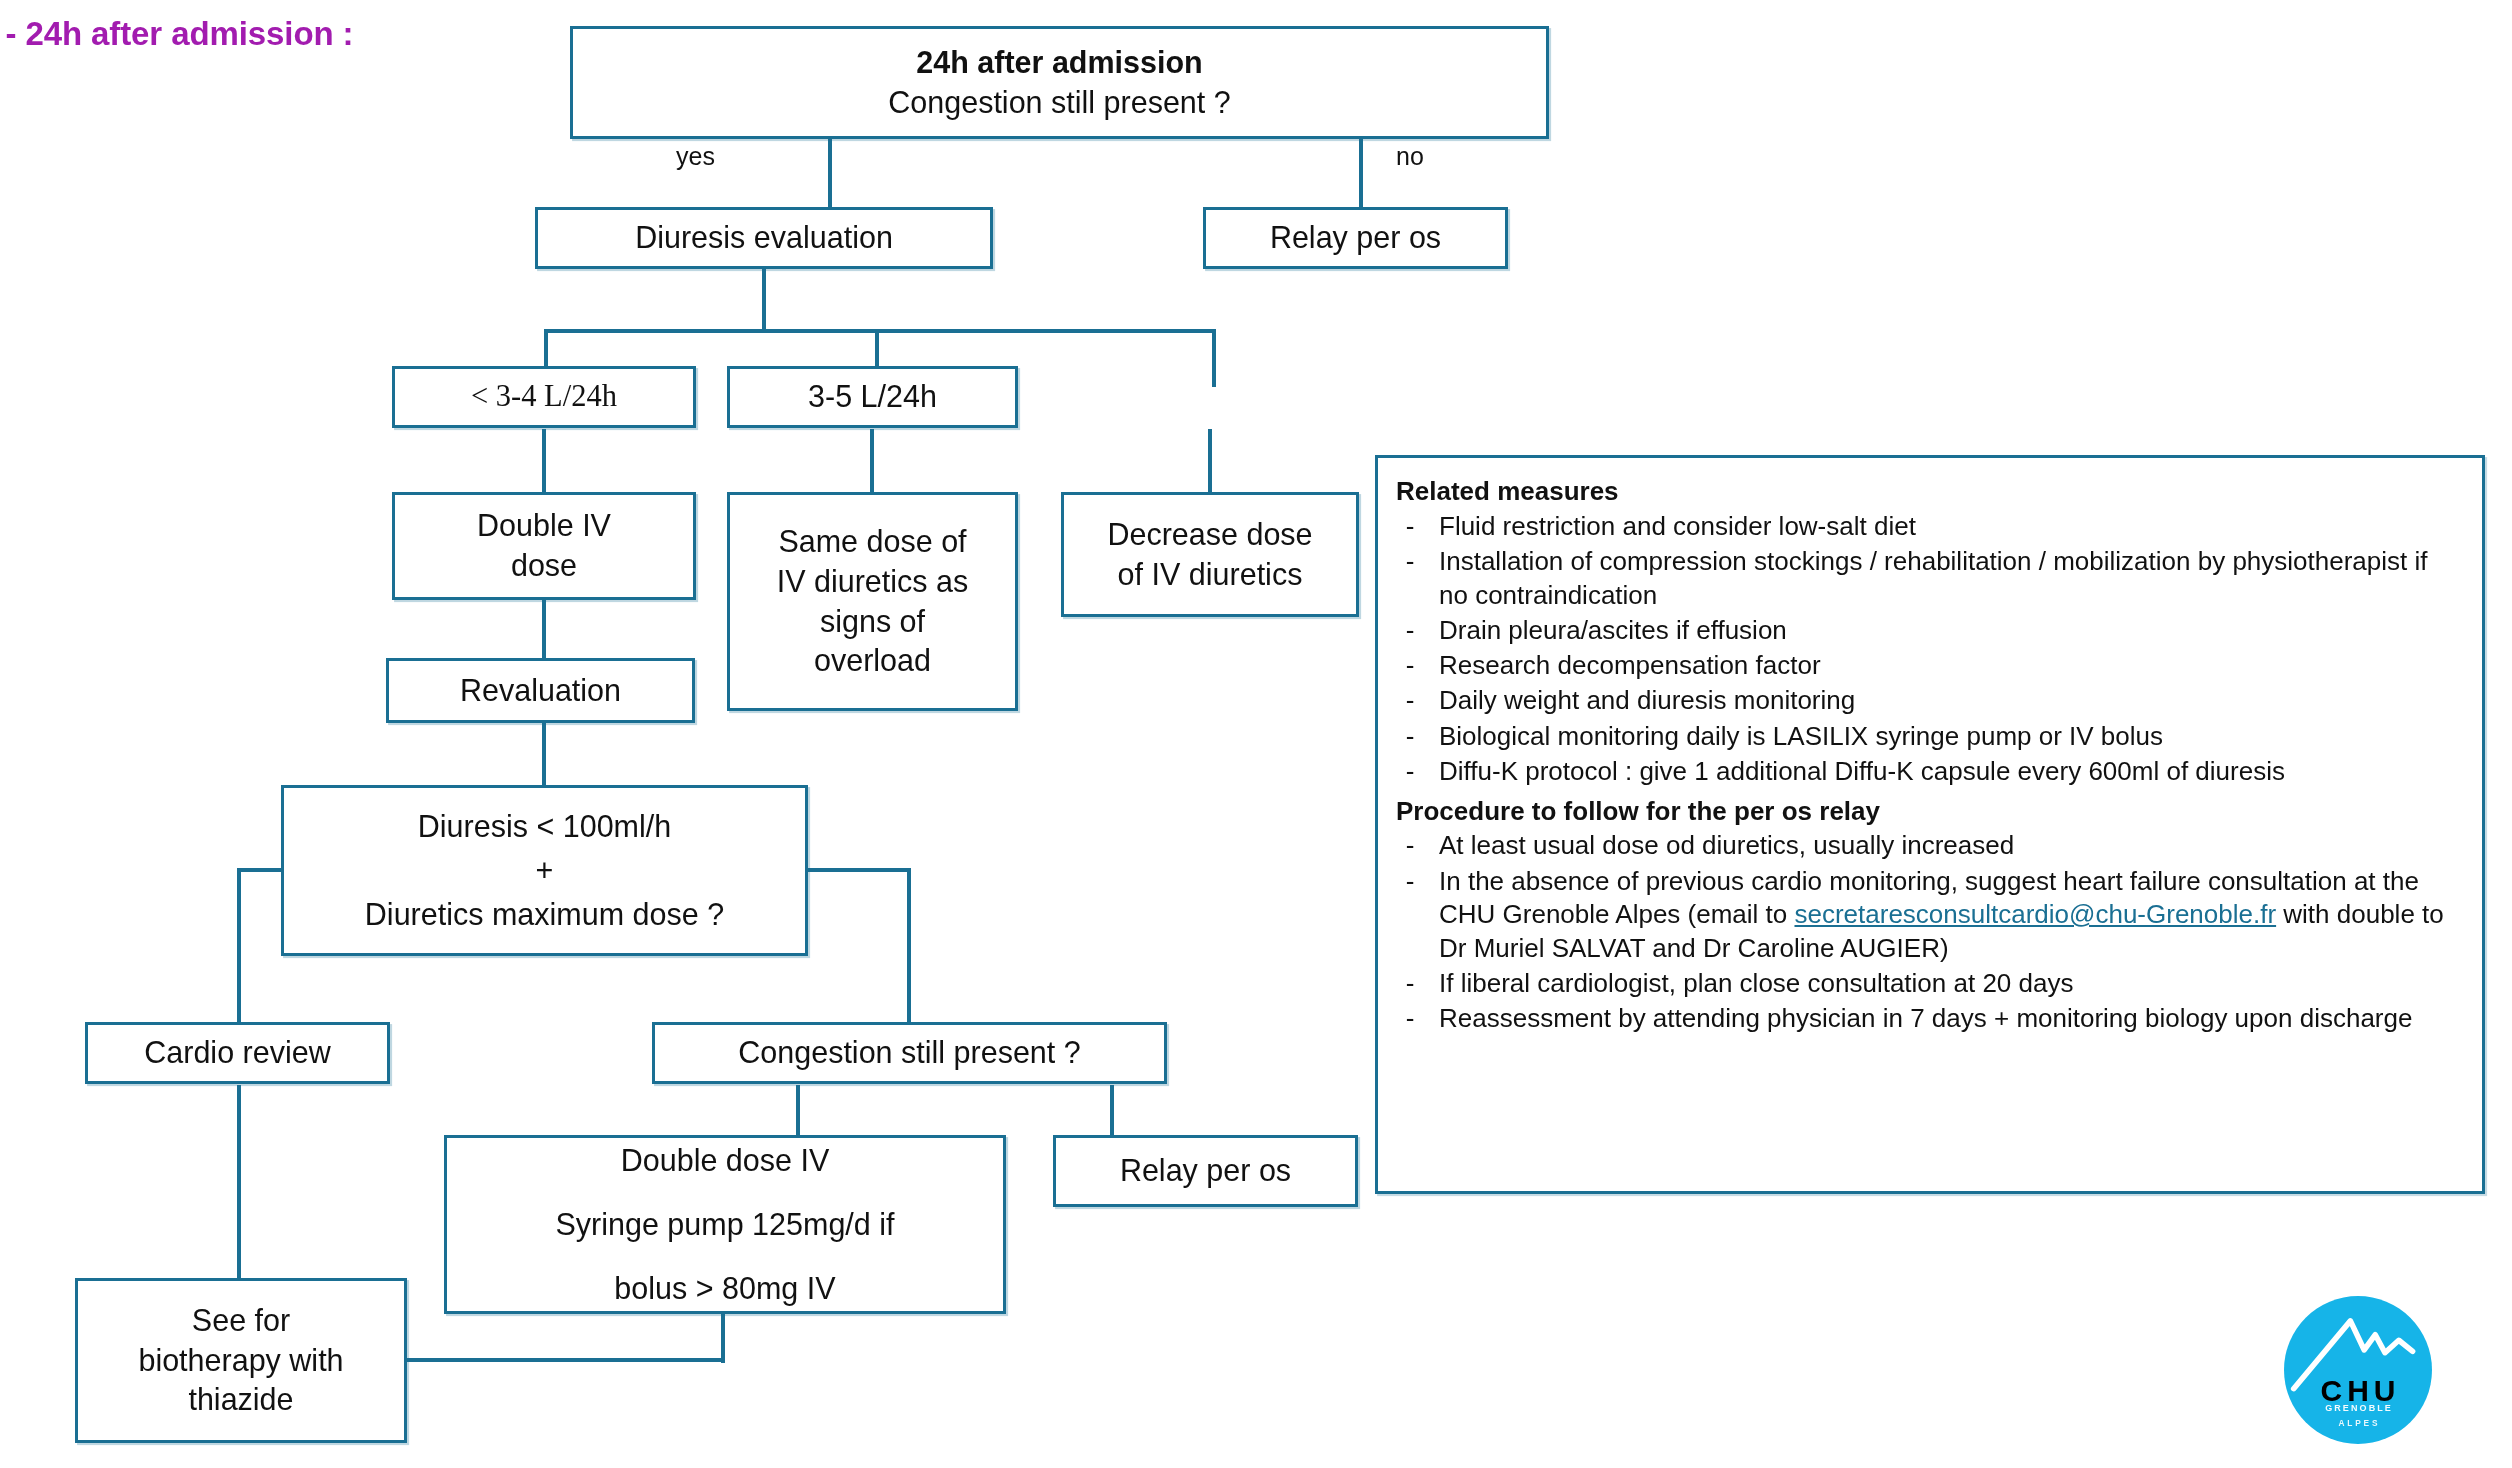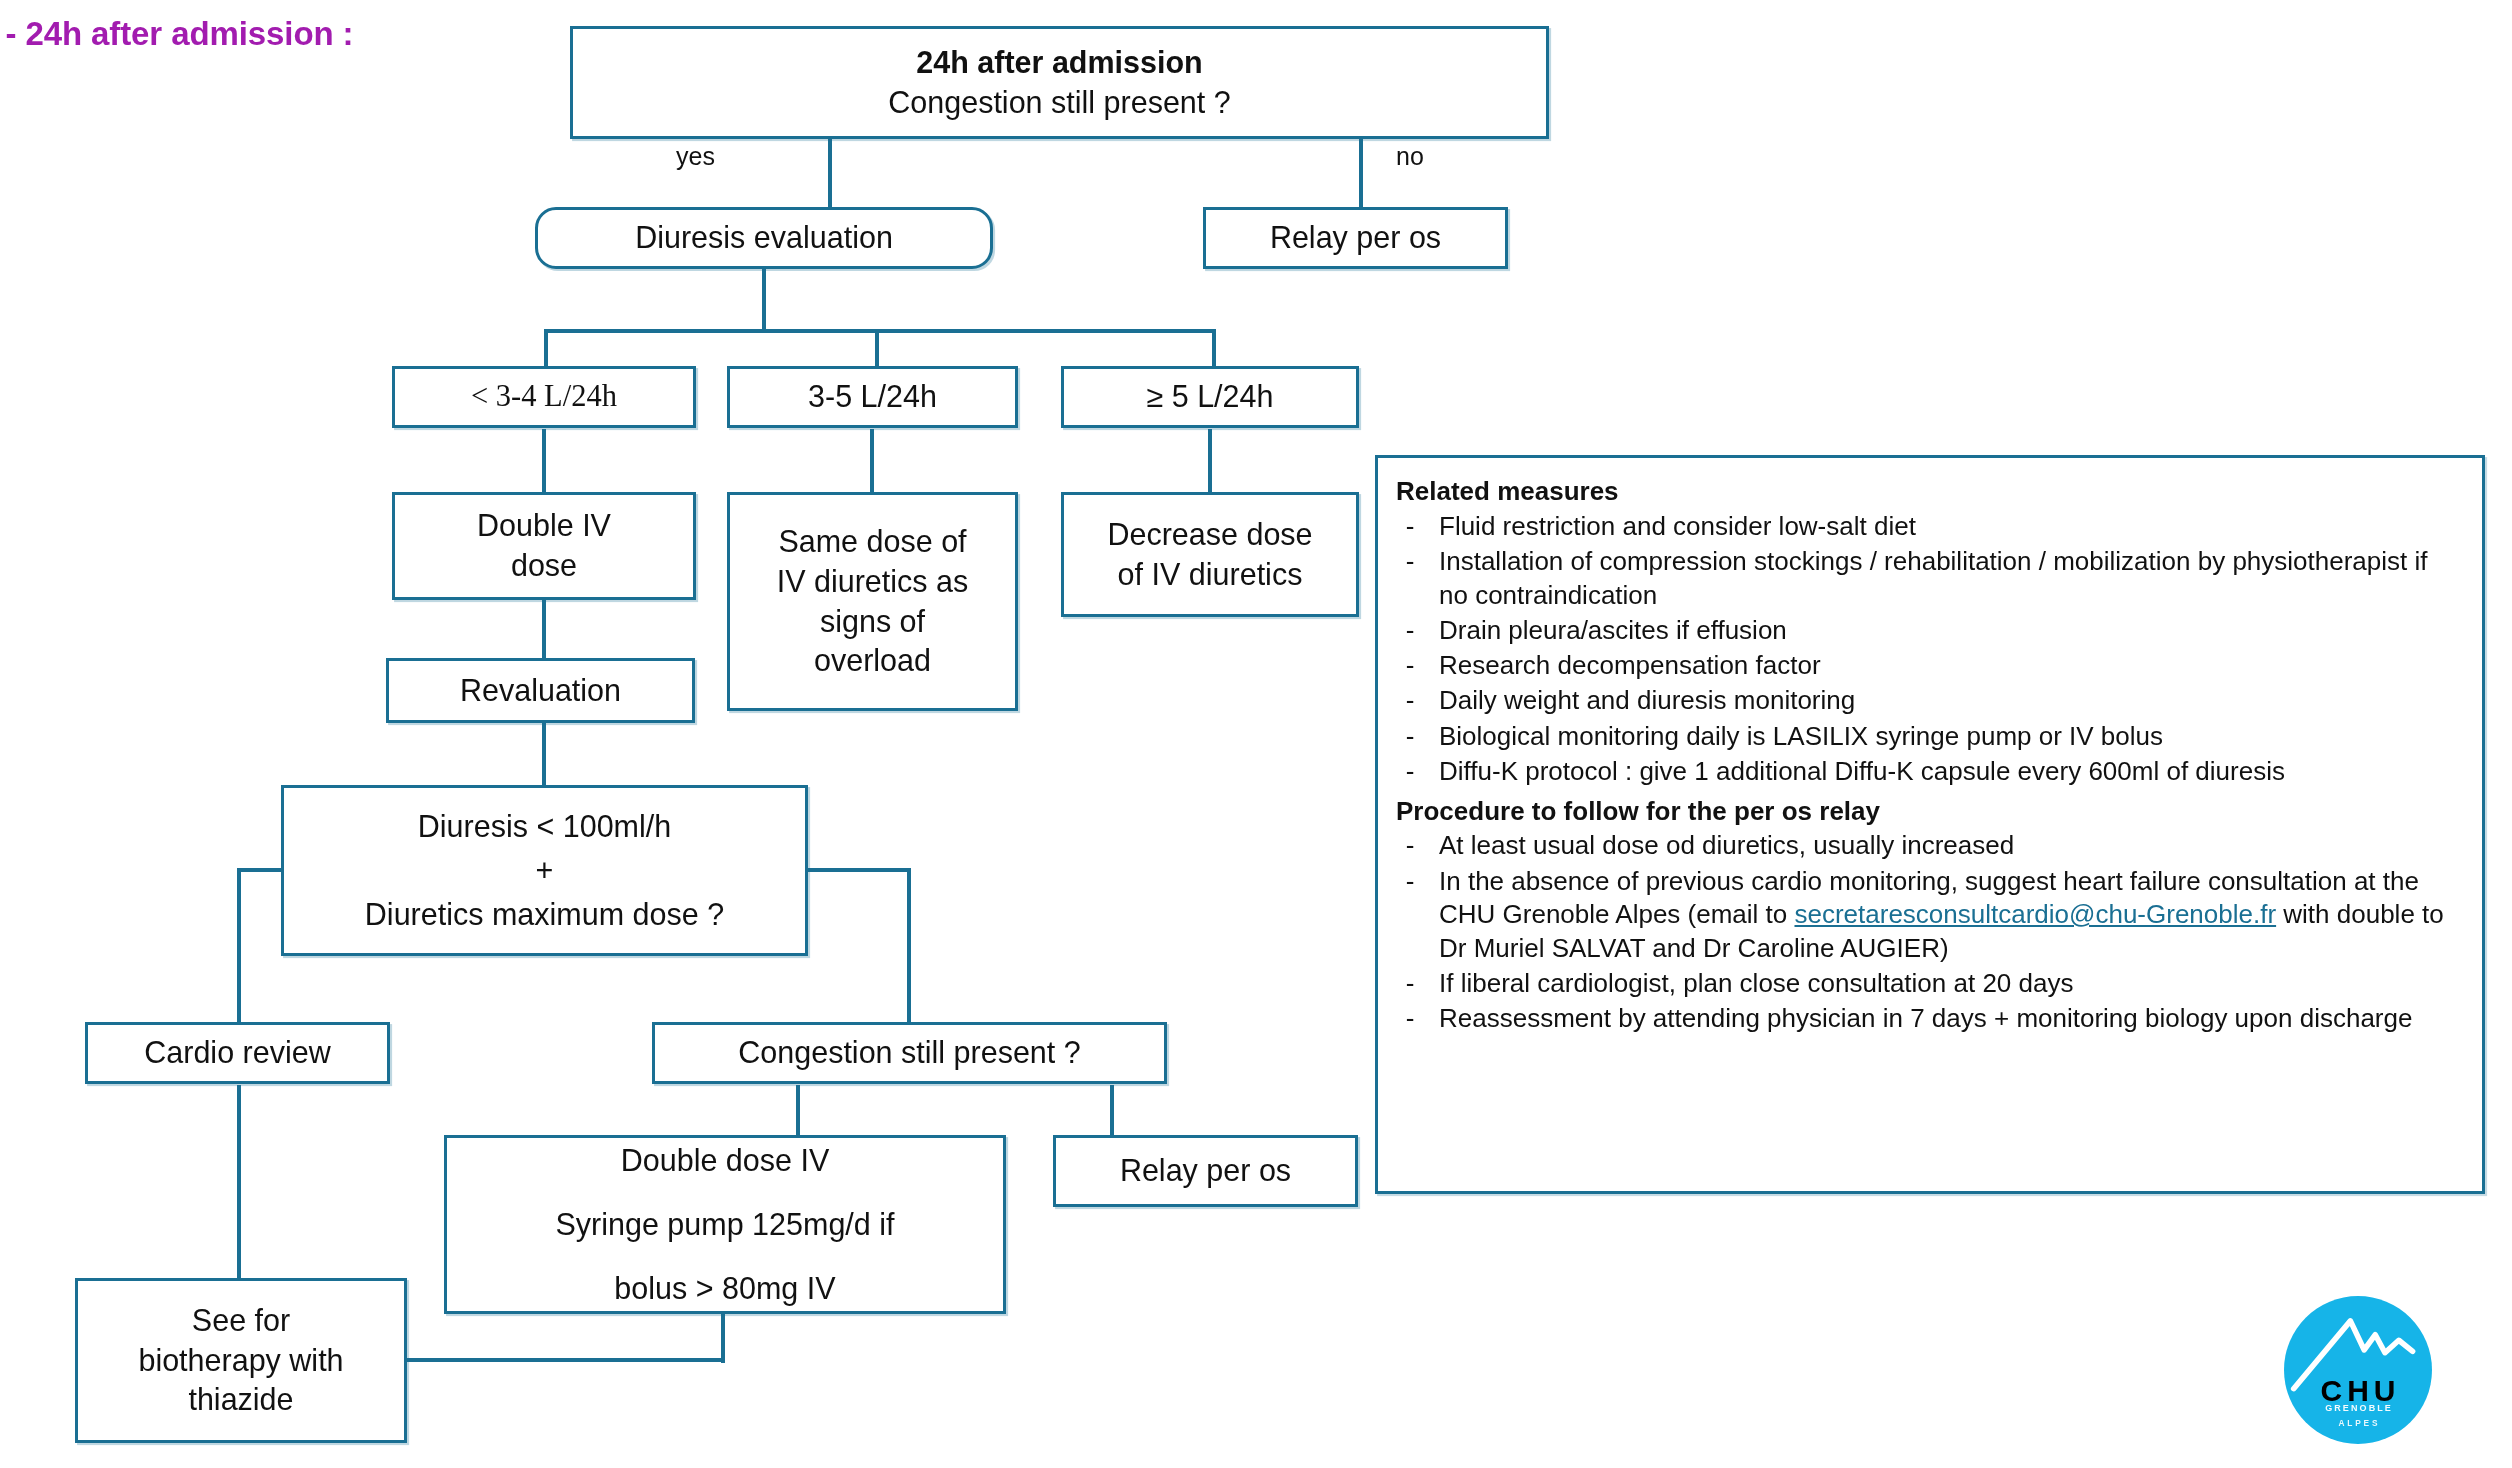--- a/index.html
+++ b/index.html
@@ -152,42 +152,39 @@
     <span class="t2">Congestion still present ?</span>
   </div>
 
   <div class="ln lv" style="left:828px; top:139px; height:68px;"></div>
   <div class="ln lv" style="left:828px; top:139px; height:68px;"></div>
   <div class="ln lv" style="left:1359px; top:139px; height:68px;"></div>
 
   <div class="edge-label" style="left:676px; top:142px;">yes</div>
   <div class="edge-label" style="left:1396px; top:142px;">no</div>
 
-  <div class="node" style="left:535px; top:207px; width:458px; height:62px;border-radius:21px;">
+  <div class="node" style="left:535px; top:207px; width:458px; height:62px;">
     <span>Diuresis evaluation</span>
   </div>
 
   <div class="node" style="left:1203px; top:207px; width:305px; height:62px;">
     <span>Relay per os</span>
   </div>
 
   <div class="ln lv" style="left:762px; top:269px; height:60px;"></div>
   <div class="ln lh" style="left:544px; top:329px; width:671px;"></div>
   <div class="ln lv" style="left:544px; top:329px; height:58px;"></div>
   <div class="ln lv" style="left:875px; top:329px; height:58px;"></div>
   <div class="ln lv" style="left:1212px; top:329px; height:58px;"></div>
 
   <div class="node" style="left:392px; top:366px; width:304px; height:62px;font-family:Liberation Serif, serif;">
     <span>&lt; 3-4 L/24h</span>
   </div>
   <div class="node" style="left:727px; top:366px; width:291px; height:62px;">
     <span>3-5 L/24h</span>
-  </div>
-  <div class="node" style="left:1061px; top:366px; width:298px; height:62px;">
-    <span>≥ 5 L/24h</span>
   </div>
 
   <div class="ln lv" style="left:542px; top:429px; height:69px;"></div>
   <div class="ln lv" style="left:870px; top:429px; height:69px;"></div>
   <div class="ln lv" style="left:1208px; top:429px; height:69px;"></div>
 
   <div class="node" style="left:727px; top:492px; width:291px; height:219px; white-space:pre-line;">
     <span>Same dose of
 IV diuretics as
 signs of

